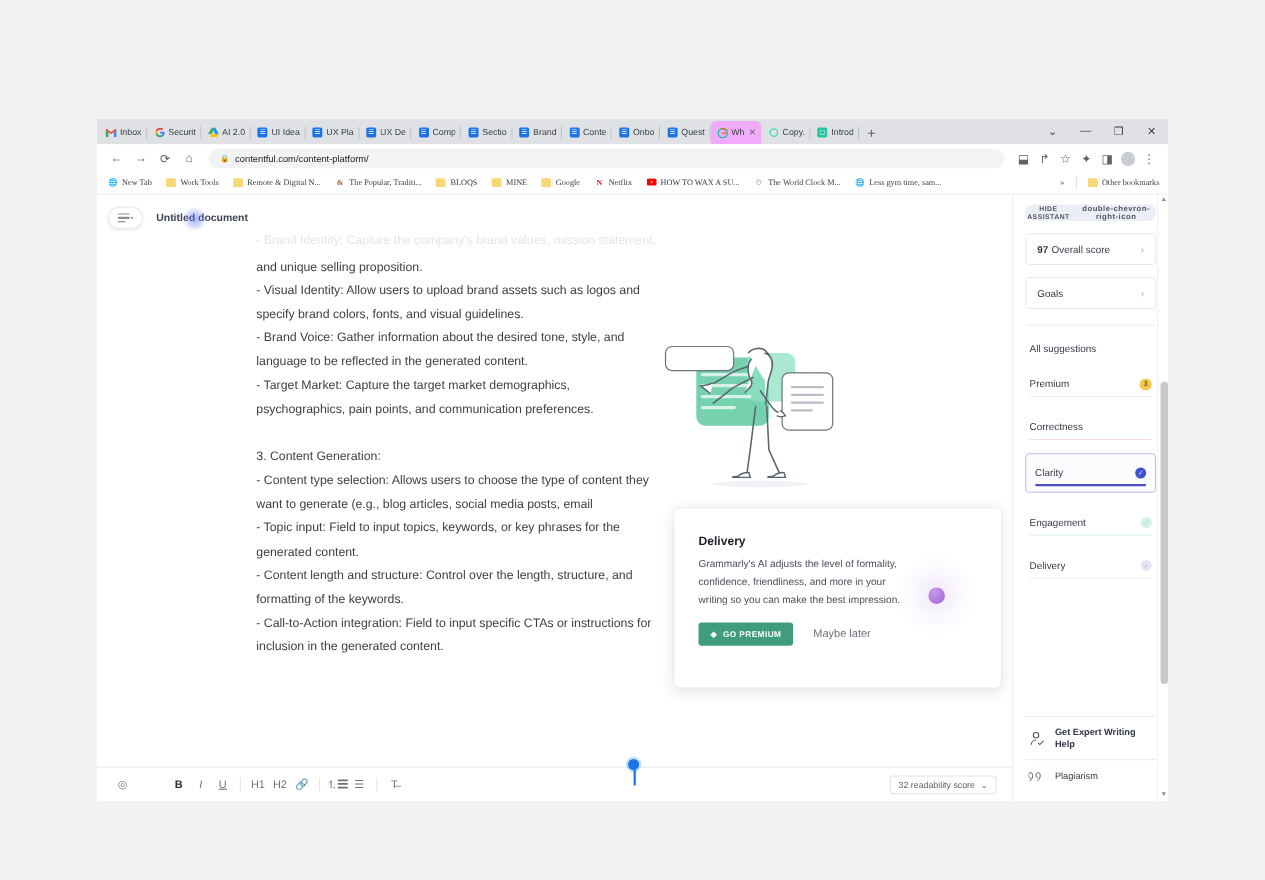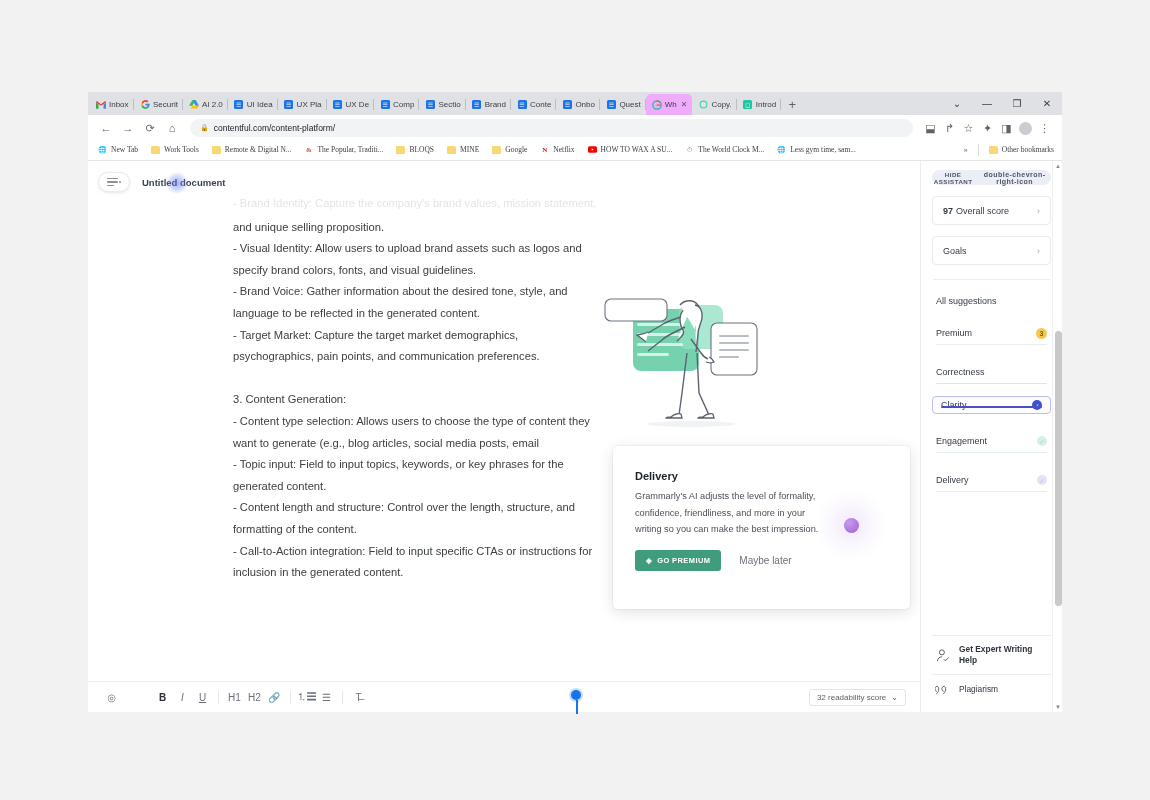--- a/index.html
+++ b/index.html
@@ -10,21 +10,21 @@
     overflow: hidden;
   }
   #page {
     position: relative;
     width: 1150px; height: 800px;
     background: #f2f2f2;
   }
   
   .browser {
     position: absolute;
-    left: 88px; top: 92px;
+    left: 88px; top: 108px;
     width: 974px; height: 620px;
     background: #ffffff;
     overflow: hidden;
   }
   
   .tabstrip {
     position: relative;
     height: 23px;
     background: #dfe1e5;
     display: flex;
@@ -281,21 +281,21 @@
     position:absolute; left:4px; right:4px; bottom:0; height:1.4px;
     background:#ececef; border-radius:1px;
   }
   .srow .dot {
     margin-left:auto; width:10px; height:10px; border-radius:50%;
     display:flex; align-items:center; justify-content:center;
     font-size:6px; color:#fff;
   }
   .srow.sel {
     border:1px solid #b9bdf0; border-radius:4px;
-    background:#fcfcff; padding: 0 8px; height: 18px;
+    background:#fcfcff; padding: 0 8px; height: 36px;
     margin-top: 12px;
     gap: 48px;
   }
   .srow.sel .sunder { left:8px; right:8px; bottom:5px; background:#4a4fc4; height:1.6px; }
   .badge {
     margin-left:auto; width:11px; height:11px; border-radius:50%;
     background:#f5c84c; color:#7a5b05; font-size:6.5px; font-weight:bold;
     display:flex; align-items:center; justify-content:center;
   }
   .plain-row { margin-top: 16px; font-size:9px; color:#343a46; padding:0 4px; }
@@ -589,21 +589,21 @@
           <div class="doc-line">language to be reflected in the generated content.</div>
           <div class="doc-line">- Target Market: Capture the target market demographics,</div>
           <div class="doc-line">psychographics, pain points, and communication preferences.</div>
           <div class="doc-spacer"></div>
           <div class="doc-line">3. Content Generation:</div>
           <div class="doc-line">- Content type selection: Allows users to choose the type of content they</div>
           <div class="doc-line">want to generate (e.g., blog articles, social media posts, email</div>
           <div class="doc-line">- Topic input: Field to input topics, keywords, or key phrases for the</div>
           <div class="doc-line">generated content.</div>
           <div class="doc-line">- Content length and structure: Control over the length, structure, and</div>
-          <div class="doc-line">formatting of the content.</div>
+          <div class="doc-line">formatting of the keywords.</div>
           <div class="doc-line">- Call-to-Action integration: Field to input specific CTAs or instructions for</div>
           <div class="doc-line">inclusion in the generated content.</div>
         </div>
 
         <div class="illus">
           <svg width="165" height="150" viewBox="0 0 165 150">
             <rect x="30" y="18" width="66" height="62" rx="8" fill="#5dc9a0" opacity=".85"></rect>
             <rect x="76" y="14" width="44" height="44" rx="8" fill="#8fe0c2" opacity=".75"></rect>
             <rect x="34" y="32" width="46" height="3" rx="1.5" fill="#ffffff" opacity=".7"></rect>
             <rect x="34" y="42" width="46" height="3" rx="1.5" fill="#ffffff" opacity=".7"></rect>

